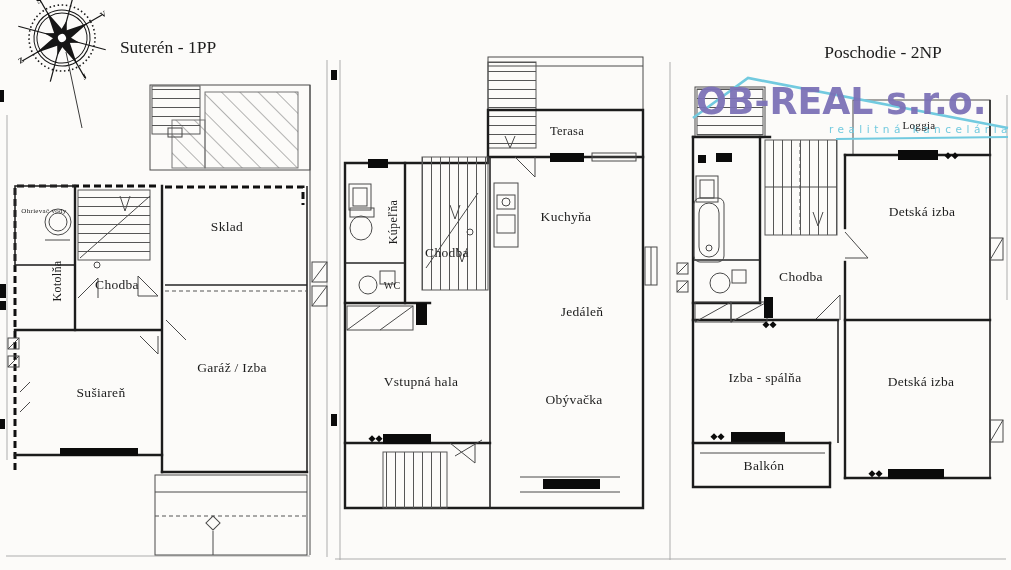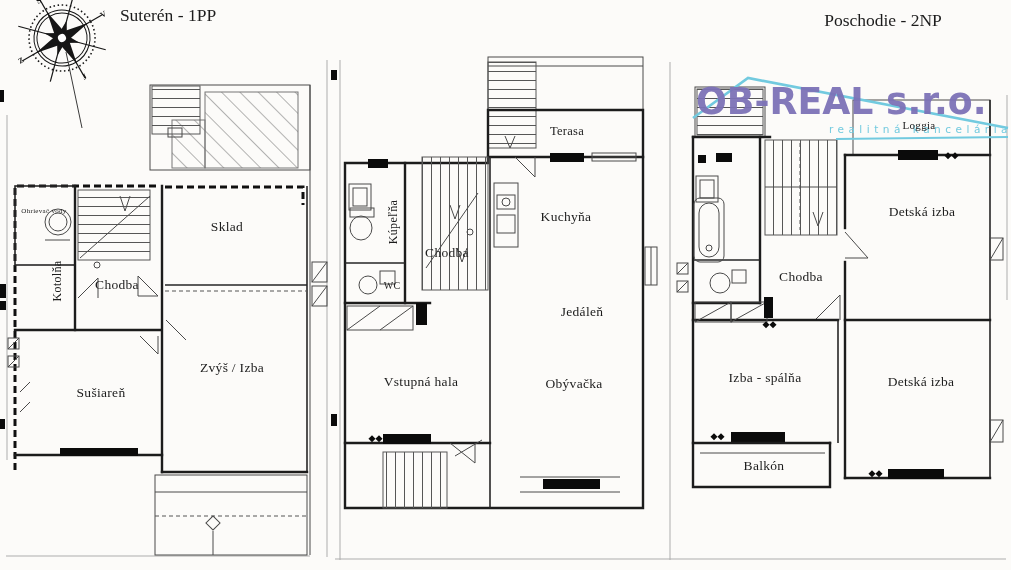--- a/index.html
+++ b/index.html
@@ -17,21 +17,21 @@
   .dt{stroke:#555;stroke-width:1;fill:none;stroke-dasharray:4 3;}
   .blk{fill:#0b0b0b;stroke:none;}
   .lbl{
     position:absolute;z-index:4;white-space:nowrap;
     transform:translate(-50%,-50%);
     font-size:13.5px;letter-spacing:.3px;
   }
   .lbl.v{transform:translate(-50%,-50%) rotate(-90deg);}
   .title{
     position:absolute;z-index:4;white-space:nowrap;
-    transform:translate(-50%,0);font-size:17.5px;
+    transform:translate(-50%,0);font-size:17.5px;margin-top:32px;
   }
   .logo{position:absolute;left:690px;top:66px;width:322px;height:86px;z-index:3;}
   .logo-roof{position:absolute;left:0;top:0;}
   .logo-name{
     position:absolute;left:6px;top:14px;width:316px;
     font-family:"DejaVu Sans", sans-serif;font-weight:bold;
     font-size:37px;letter-spacing:0px;color:#7c71b7;opacity:.94;
     transform:scaleX(.98);transform-origin:left center;white-space:nowrap;
   }
   .logo-tagline{
@@ -283,31 +283,31 @@
     <text x="16" y="64" font-size="8" font-weight="bold" transform="rotate(-30 16 64)" fill="#111">Z</text>
   </svg>
 
   <div class="title" style="left:168px;top:5px">Suterén - 1PP</div>
   <div class="title" style="left:883px;top:10px">Poschodie - 2NP</div>
 
   <div class="lbl" style="left:44px;top:211px;font-size:7px">Ohrievač vody</div>
   <div class="lbl v" style="left:57px;top:281px;font-size:12px">Kotolňa</div>
   <div class="lbl" style="left:117px;top:285px">Chodba</div>
   <div class="lbl" style="left:227px;top:227px">Sklad</div>
-  <div class="lbl" style="left:232px;top:368px">Zvýš / Izba</div>
+  <div class="lbl" style="left:232px;top:368px">Garáž / Izba</div>
   <div class="lbl" style="left:101px;top:393px">Sušiareň</div>
 
   <div class="lbl" style="left:567px;top:131px;font-size:12.5px">Terasa</div>
   <div class="lbl v" style="left:393px;top:222px;font-size:12px">Kúpeľňa</div>
   <div class="lbl" style="left:447px;top:253px">Chodba</div>
   <div class="lbl" style="left:566px;top:217px">Kuchyňa</div>
   <div class="lbl" style="left:392px;top:285px;font-size:10px">WC</div>
   <div class="lbl" style="left:582px;top:312px">Jedáleň</div>
   <div class="lbl" style="left:421px;top:382px">Vstupná hala</div>
-  <div class="lbl" style="left:574px;top:384px">Obývačka</div>
+  <div class="lbl" style="left:574px;top:400px">Obývačka</div>
 
   <div class="lbl" style="left:919px;top:125px;font-size:11px">Loggia</div>
   <div class="lbl" style="left:922px;top:212px">Detská izba</div>
   <div class="lbl" style="left:801px;top:277px">Chodba</div>
   <div class="lbl" style="left:765px;top:378px">Izba - spálňa</div>
   <div class="lbl" style="left:921px;top:382px">Detská izba</div>
   <div class="lbl" style="left:764px;top:466px">Balkón</div>
 
   <div class="logo">
     <svg class="logo-roof" width="322" height="86" viewBox="0 0 322 86">

